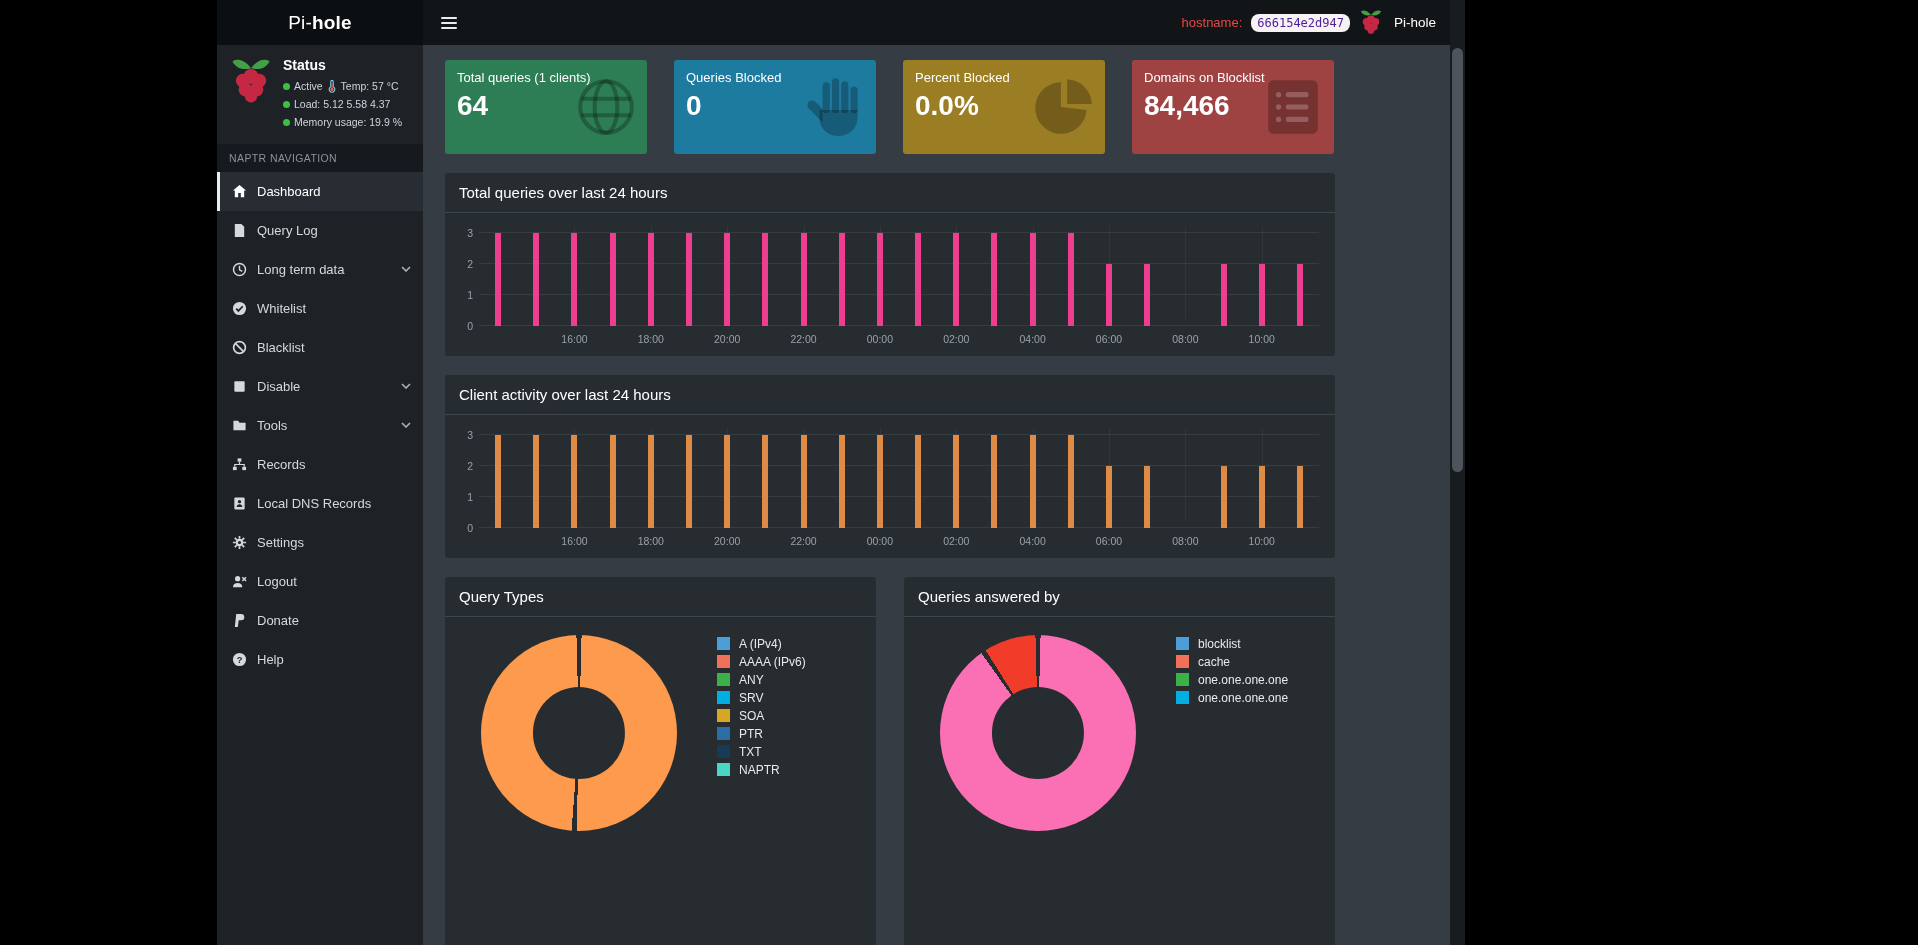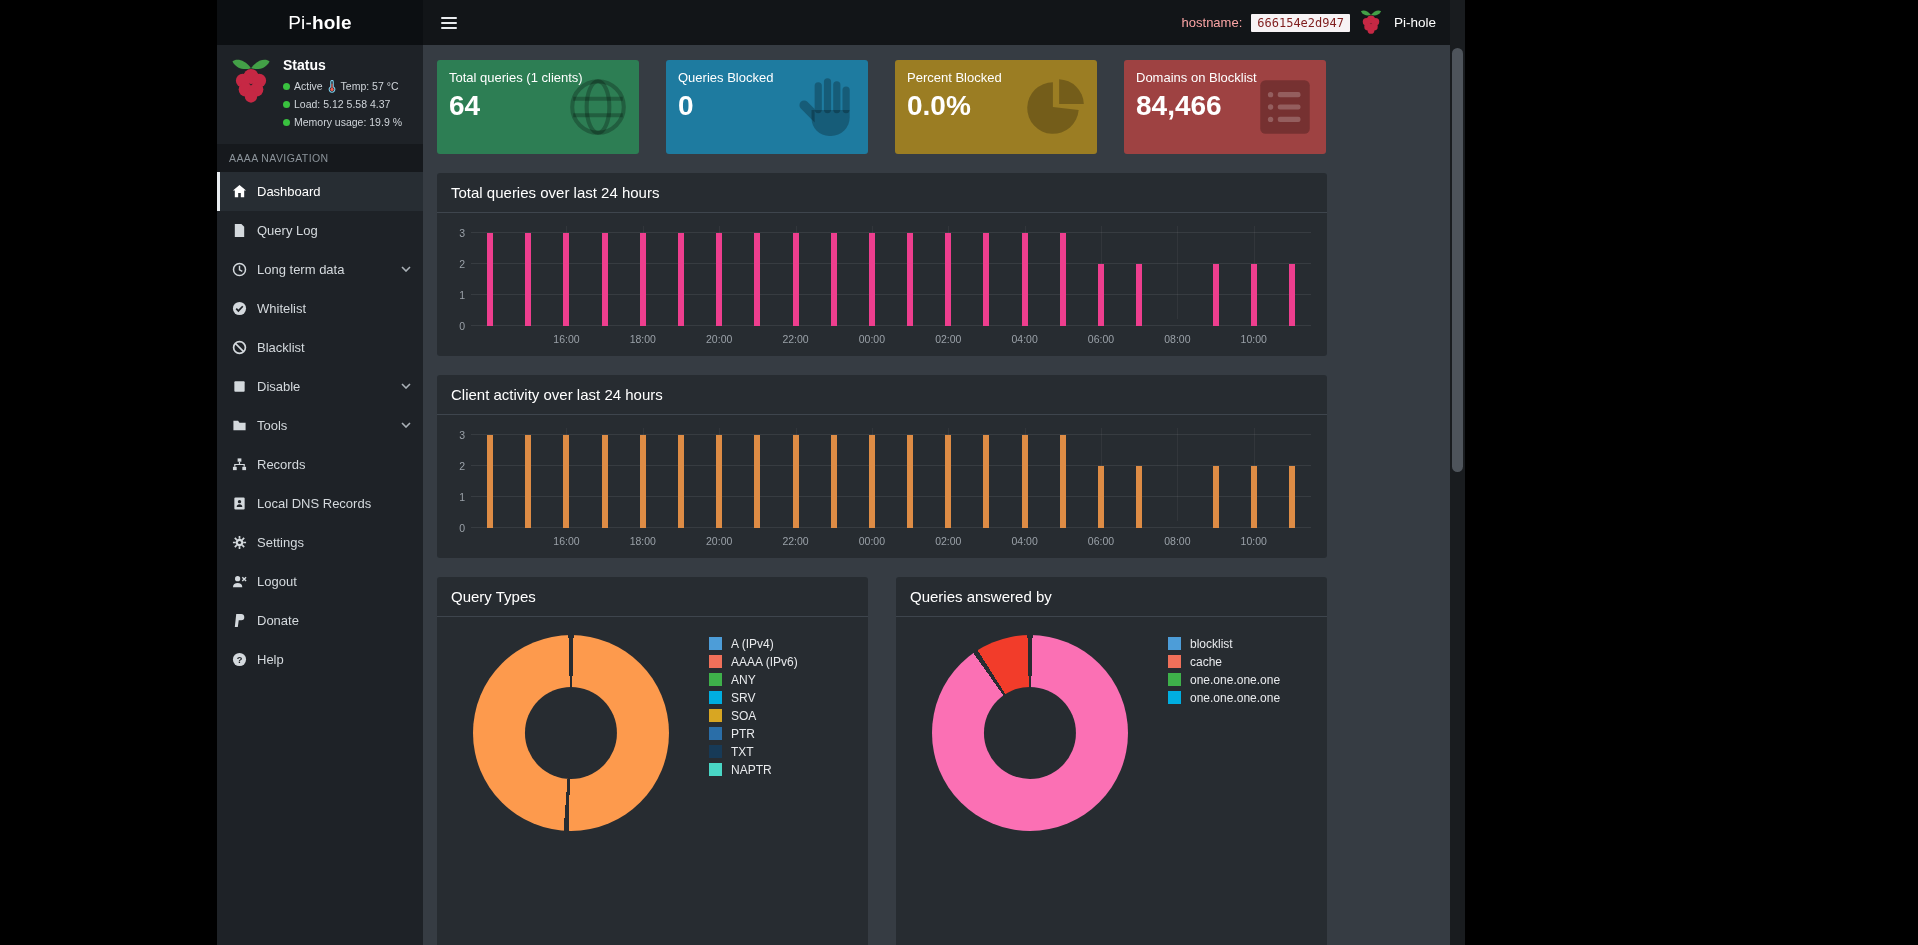--- a/index.html
+++ b/index.html
@@ -11,22 +11,22 @@
   .app{position:absolute;left:217px;top:0;width:1248px;height:945px;background:#363c43;overflow:hidden;}
 
   
   .topbar{position:absolute;top:0;left:0;right:15px;height:45px;display:flex;background:#121518;z-index:6;}
   .logo{width:206px;background:#0c0f12;color:#fff;display:flex;align-items:center;justify-content:center;font-size:19px;letter-spacing:.2px;}
   .logo b{font-weight:700;}
   .navbar{flex:1;display:flex;align-items:center;padding:0 14px;}
   .hamburger{display:flex;flex-direction:column;gap:3px;cursor:pointer;padding:6px 4px;}
   .hamburger span{display:block;width:16px;height:2px;background:#e9ecef;border-radius:1px;}
   .nav-right{margin-left:auto;display:flex;align-items:center;gap:9px;}
-  .hostname-label{color:#fca5a5;font-size:13px;}
-  code.hostname{background:#f7f3f5;color:#7f1d1d;padding:2px 6px;border-radius:1px;font-family:"DejaVu Sans Mono",monospace;font-size:12px;}
+  .hostname-label{color:#ef4444;font-size:13px;}
+  code.hostname{background:#f7f3f5;color:#4c1d95;padding:2px 6px;border-radius:8px;font-family:"DejaVu Sans Mono",monospace;font-size:12px;}
   .brand-right{color:#fff;font-size:13.5px;margin-left:2px;}
   .rasp-small svg{width:24px;height:27px;display:block;}
 
   
   .sidebar{position:absolute;top:45px;left:0;width:206px;bottom:0;background:#1e2227;}
   .status-box{display:flex;gap:10px;padding:12px 10px 12px 12px;align-items:flex-start;}
   .status-logo svg{width:44px;height:50px;display:block;}
   .status-title{font-weight:bold;color:#fff;font-size:14px;margin-bottom:5px;}
   .status-line{font-size:10.5px;color:#cfd4d9;line-height:1.7;display:flex;align-items:center;gap:4px;white-space:nowrap;}
   .status-dot{width:7px;height:7px;border-radius:50%;background:#39c13f;display:inline-block;flex:0 0 7px;}
@@ -35,21 +35,21 @@
   .nav-list{display:flex;flex-direction:column;}
   .nav-item{display:flex;align-items:center;gap:10px;height:39px;padding:0 12px 0 11px;color:#d4d9dd;font-size:13px;border-left:3px solid transparent;text-decoration:none;cursor:pointer;box-sizing:border-box;}
   .nav-item.active{background:#272d33;border-left-color:#e9edf0;color:#fff;}
   .nav-icon{width:16px;height:16px;display:inline-flex;align-items:center;justify-content:center;flex:0 0 16px;}
   .nav-icon svg{width:15px;height:15px;fill:currentColor;display:block;}
   .nav-chevron{display:none;color:#aab1b7;}
   .nav-item.has-chevron .nav-chevron{display:block;margin-left:auto;}
   .nav-chevron svg{display:block;}
 
   
-  .content{position:absolute;left:206px;top:45px;right:15px;bottom:0;background:#363c43;padding:15px 0 0 14px;box-sizing:border-box;overflow:hidden;}
+  .content{position:absolute;left:206px;top:45px;right:15px;bottom:0;background:#363c43;padding:15px 0 0 22px;box-sizing:border-box;overflow:hidden;}
   .inner{width:890px;}
 
   .cards-row{display:flex;gap:27px;margin-bottom:19px;}
   .card{width:202px;height:94px;border-radius:3px;position:relative;color:#fff;padding:10px 12px;box-sizing:border-box;overflow:hidden;flex:0 0 202px;}
   .card-label{font-size:13px;}
   .card-value{font-size:28px;font-weight:bold;margin-top:5px;}
   .card-icon{position:absolute;right:8px;top:14px;width:66px;height:66px;}
   .card-icon svg{width:66px;height:66px;display:block;}
 
   .panel{background:#272c31;border-radius:3px;margin-bottom:19px;}
@@ -155,21 +155,21 @@
         <div class="status-line">
           <span class="status-dot"></span>
           <span>Load:  5.12  5.58  4.37</span>
         </div>
         <div class="status-line">
           <span class="status-dot"></span>
           <span>Memory usage:  19.9 %</span>
         </div>
       </div>
     </div>
-    <div class="nav-heading">AAAA NAVIGATION</div>
+    <div class="nav-heading">NAPTR NAVIGATION</div>
     <nav class="nav-list">
       <a class="nav-item active">
           <span class="nav-icon">
             <svg viewBox="0 0 16 16">
               <path d="M8 1l7 6h-2v7h-3.6V9.5H6.6V14H3V7H1z"></path>
             </svg>
           </span>
           <span class="nav-label">Dashboard</span>
 
         </a>

